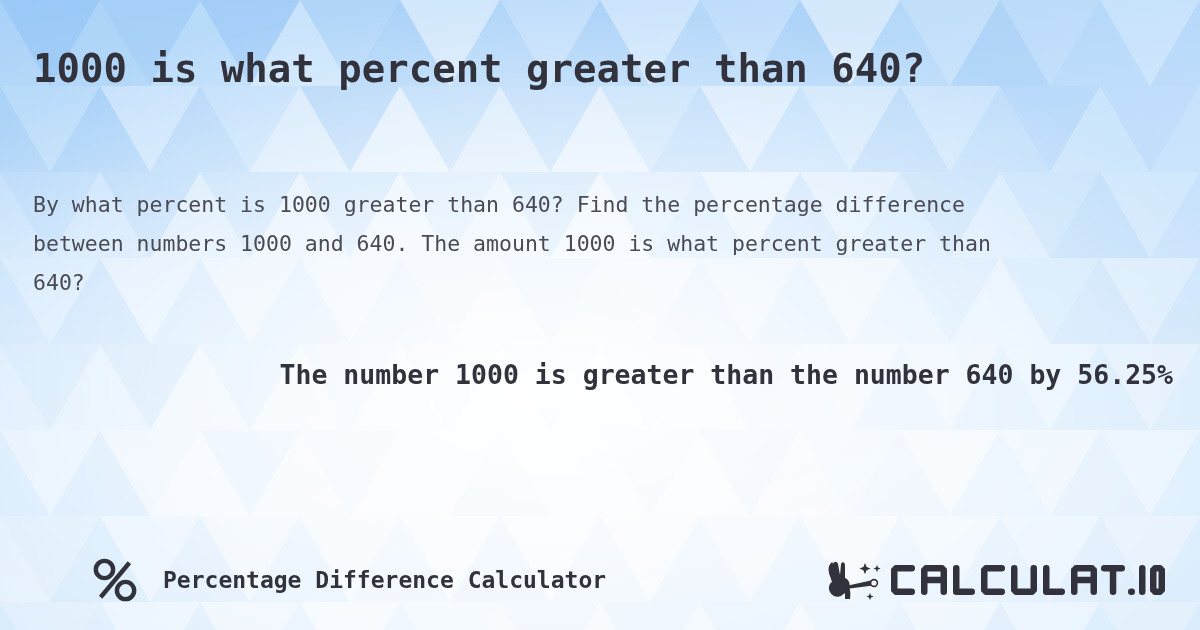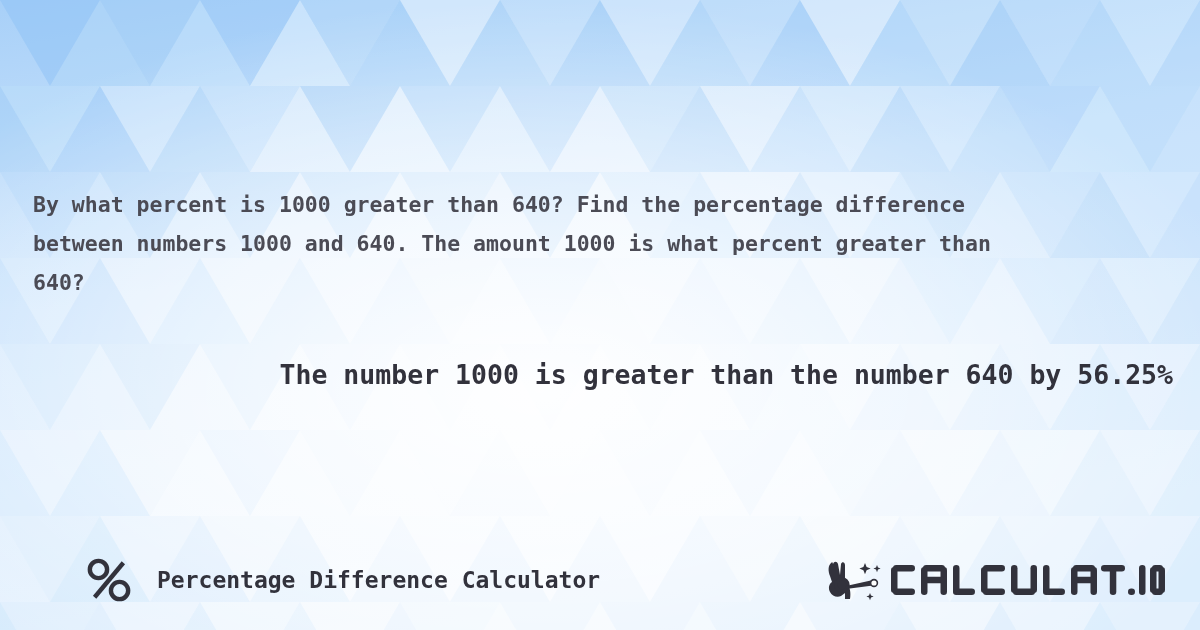--- a/index.html
+++ b/index.html
@@ -55,21 +55,21 @@
   }
 
   .intro {
     position: absolute;
     left: 33px;
     top: 185px;
     width: 1000px;
     margin: 0;
     font-family: "DejaVu Sans Mono", "Liberation Mono", monospace;
     font-size: 21.5px;
-    font-weight: bold;
+    font-weight: normal;
     line-height: 39px;
     color: #4b4b55;
   }
 
   .result {
     position: absolute;
     left: 33px;
     top: 353px;
     width: 1140px;
     margin: 0;
@@ -77,21 +77,21 @@
     font-size: 26.5px;
     font-weight: bold;
     line-height: 44px;
     color: #32323c;
     text-align: right;
   }
 
   
   .footer {
     position: absolute;
-    left: 8px;
+    left: 14px;
     right: 0;
     top: 545px;
     height: 70px;
     display: flex;
     align-items: center;
     padding-left: 45px;
   }
 
   .footer-left {
     display: flex;
@@ -352,20 +352,21 @@
         <polygon points="1100,602 1200,602 1150,688" fill="#dcedfd" opacity="0.4"></polygon>
         <polygon points="1150,688 1200,602 1250,688" fill="#bfe0fb" opacity="0.35"></polygon>
       </g>
 
       <rect x="0" y="0" width="1200" height="630" fill="url(#glow)"></rect>
     </svg>
   </div>
 
   <div id="content">
 
+    <h1 class="title">1000 is what percent greater than 640?</h1>
 
     <p class="intro">By what percent is 1000 greater than 640? Find the percentage difference between numbers 1000 and 640. The amount 1000 is what percent greater than 640?</p>
 
     <p class="result">The number 1000 is greater than the number 640 by 56.25%</p>
 
     <div class="footer">
 
       <div class="footer-left">
         <svg class="pct-icon" viewBox="0 0 48 48" xmlns="http://www.w3.org/2000/svg">
           <circle cx="13" cy="13" r="9" fill="none" stroke="#32323c" stroke-width="4.6"></circle>

